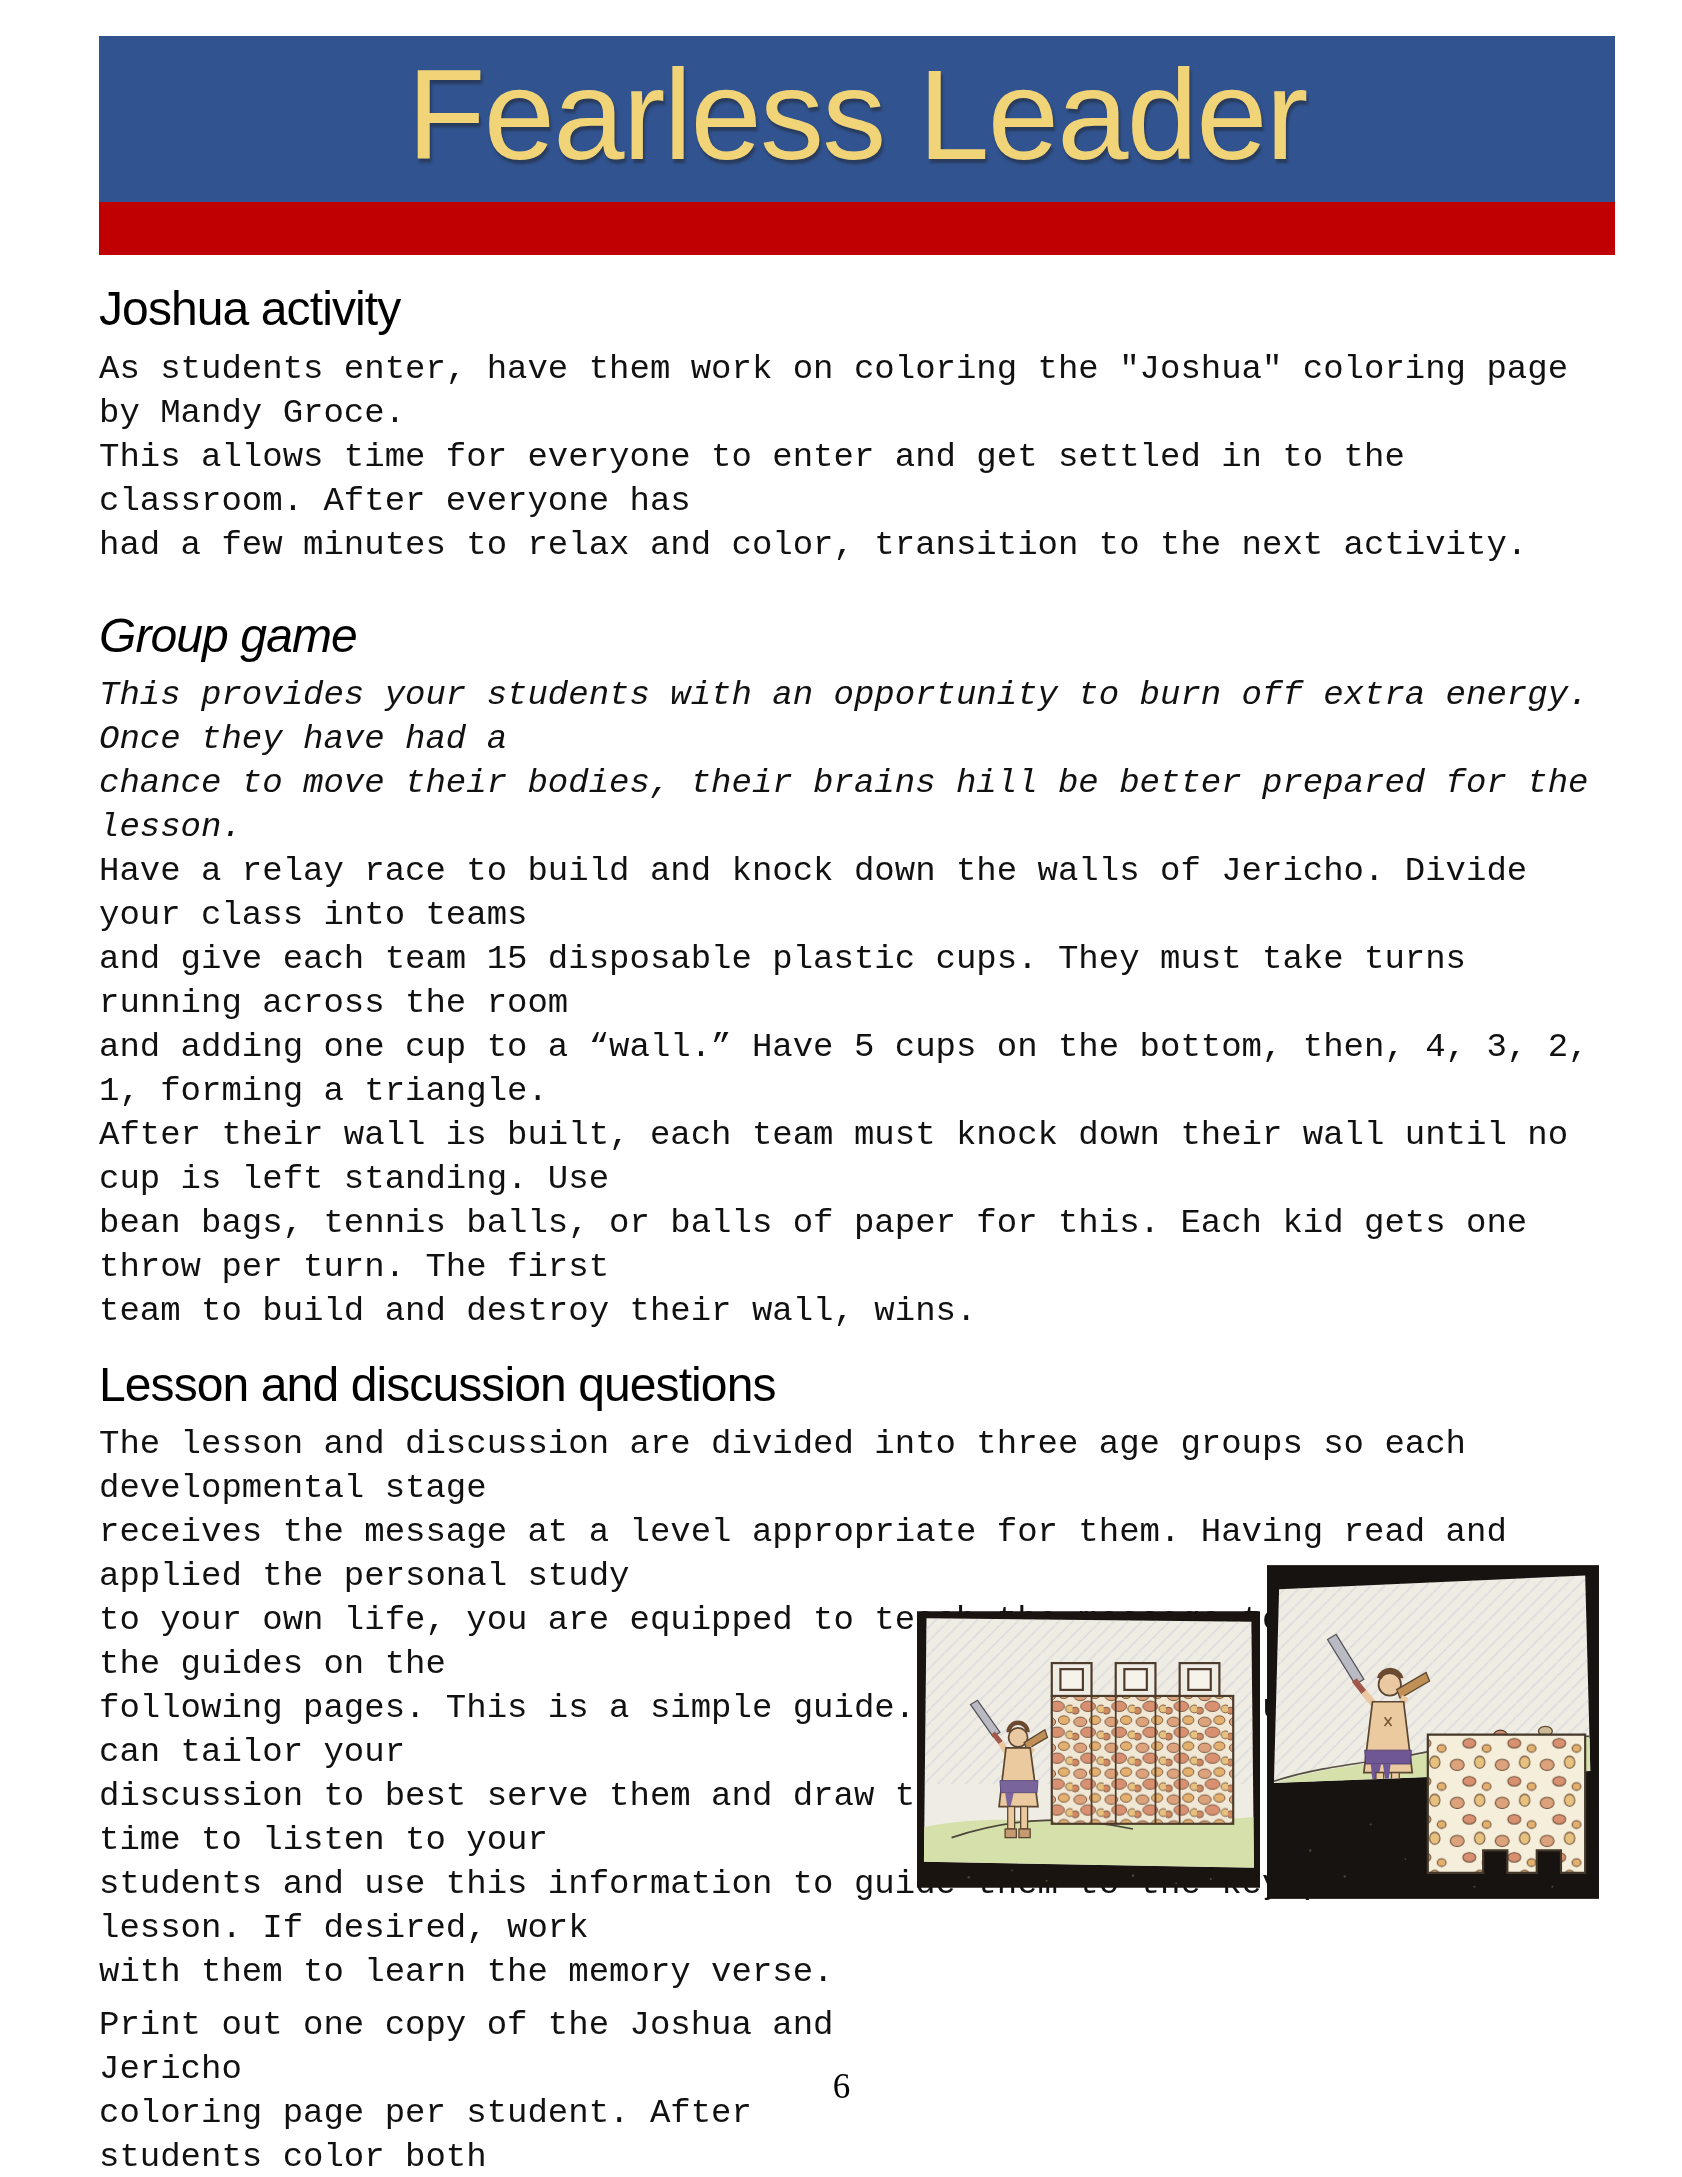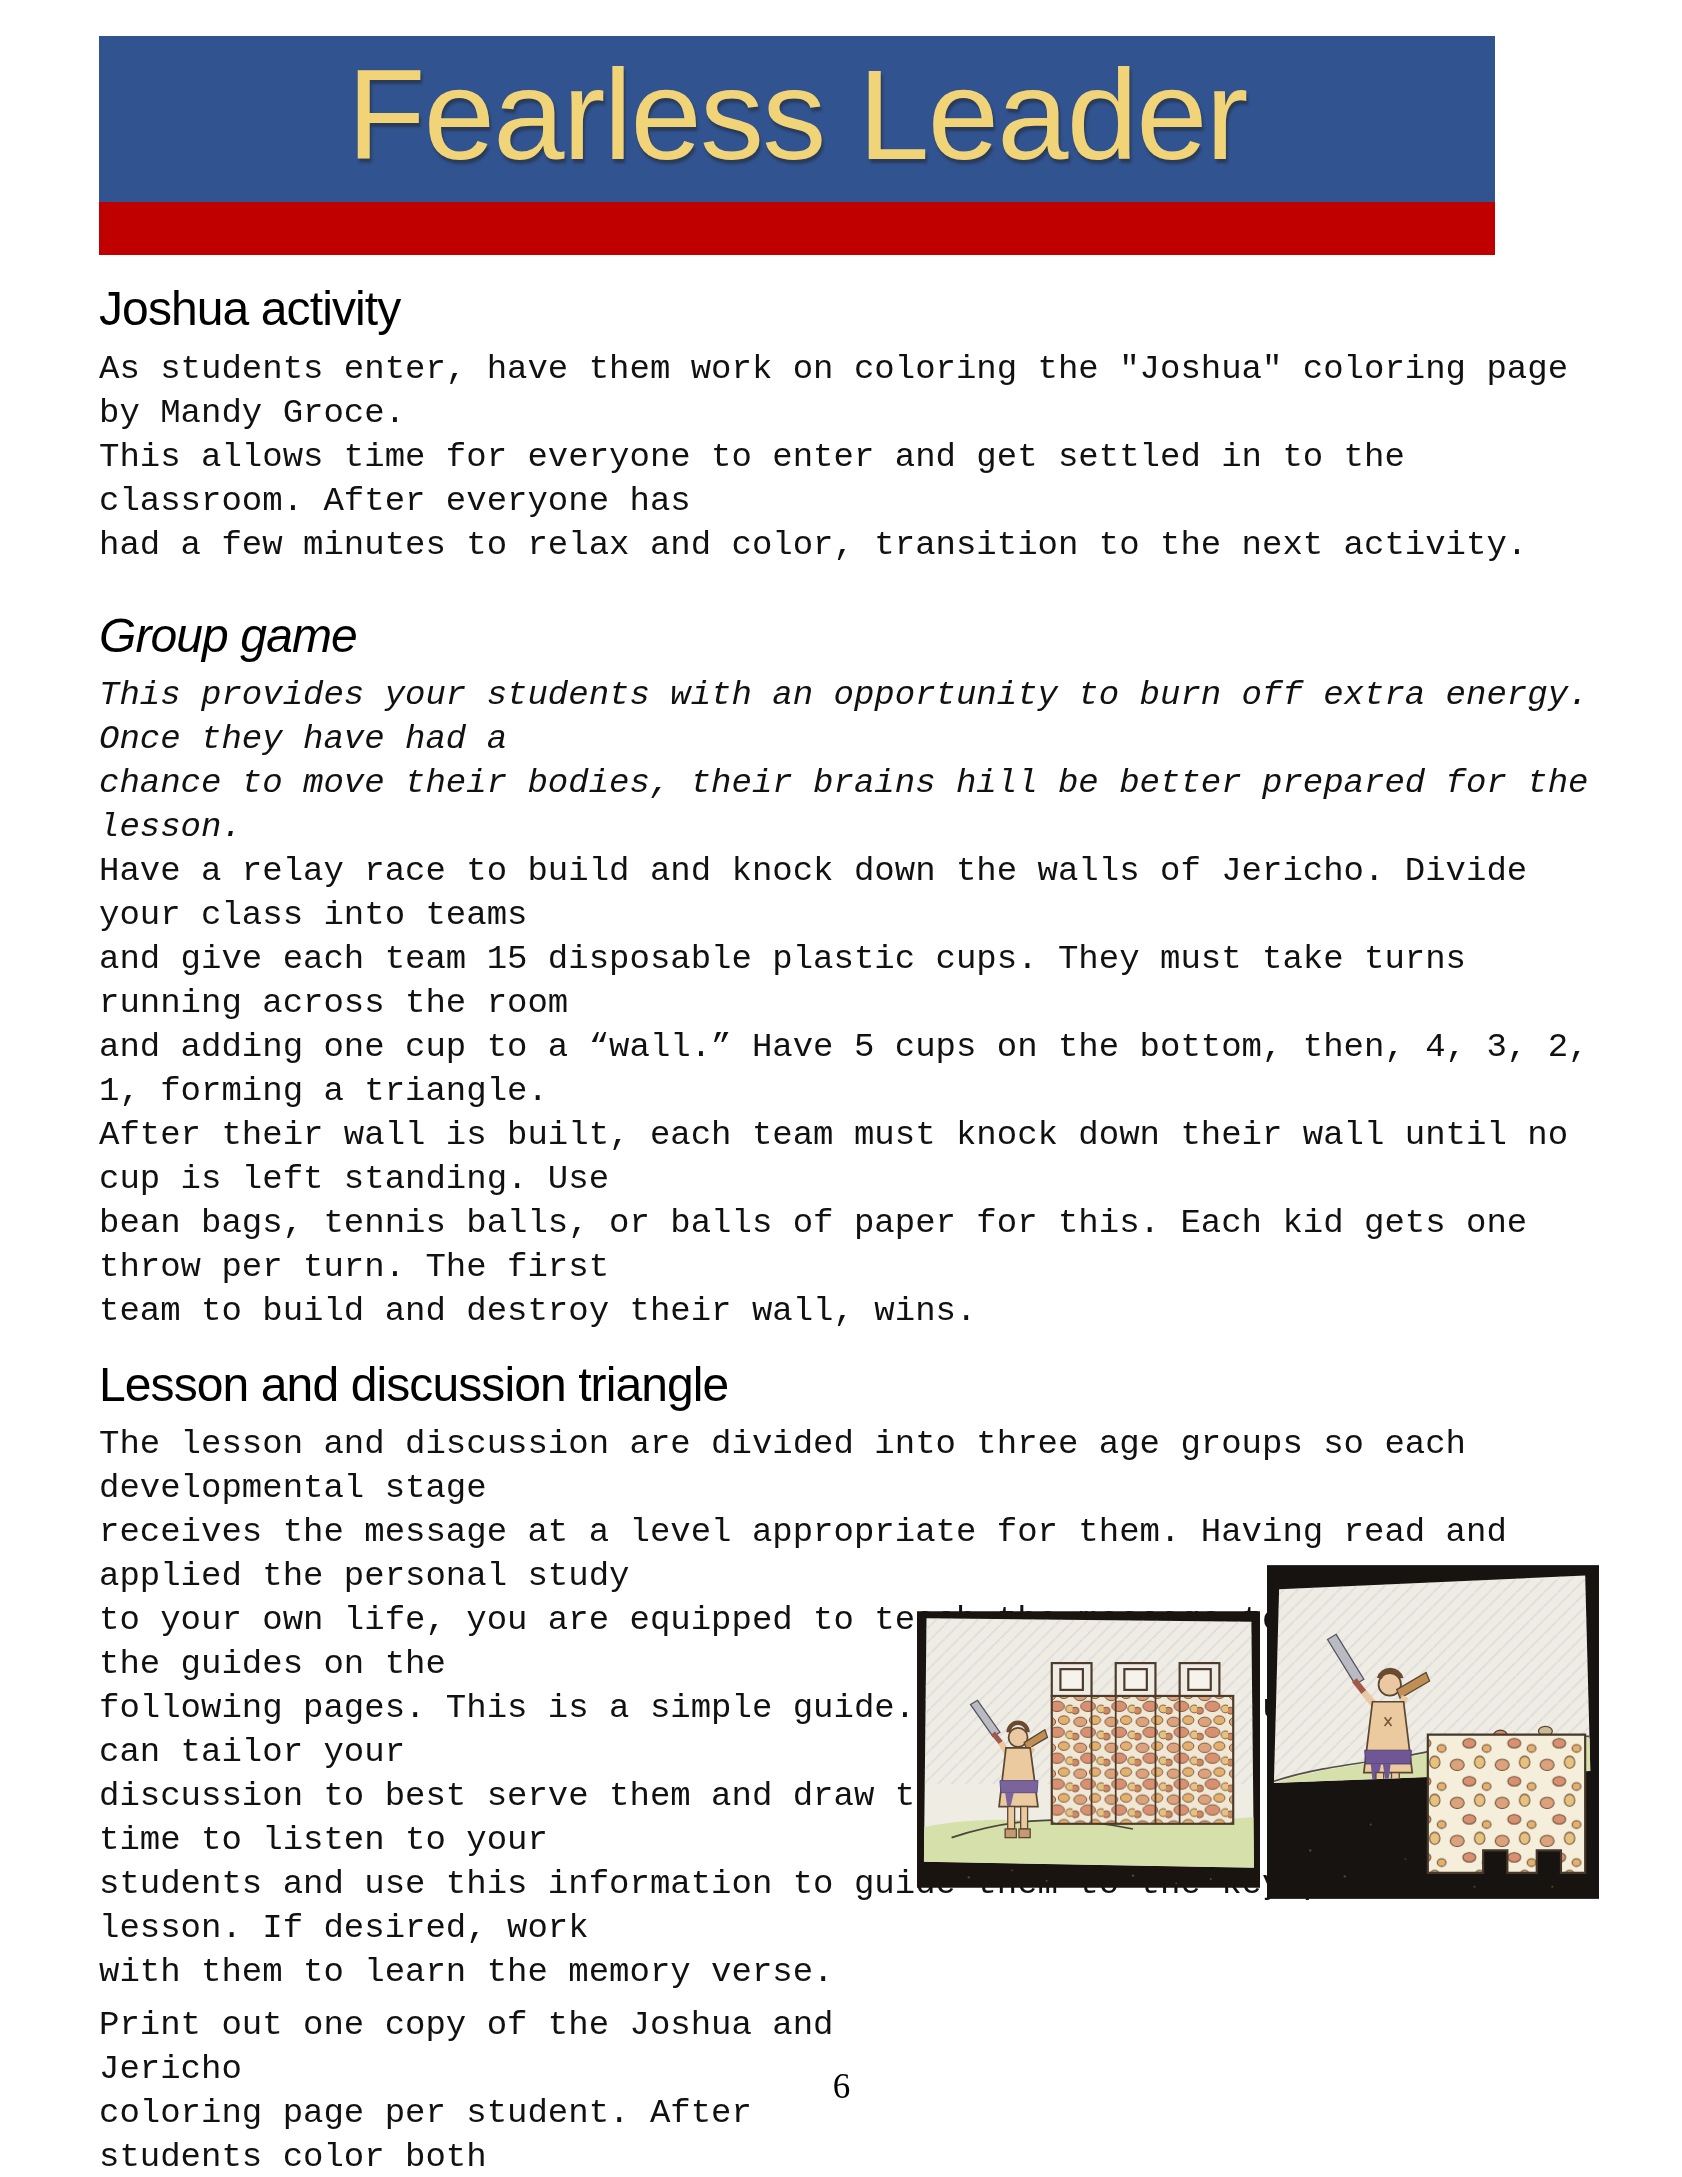--- a/index.html
+++ b/index.html
@@ -6,21 +6,21 @@
   .page{
     position:relative;
     width:1683px;height:2177px;
     background:#ffffff;
     box-sizing:border-box;
     padding:36px 67px 0 99px;
     font-family:"Liberation Serif", serif;
     color:#111111;
     overflow:hidden;
   }
-  .banner{width:1396px;margin:0;}
+  .banner{width:1516px;margin:0;}
   .banner-blue{
     height:166px;
     background:#31538F;
     display:flex;align-items:center;justify-content:center;
   }
   .page-title{
     font-family:"Liberation Sans", sans-serif;
     font-weight:400;
     font-size:128px;
     line-height:1;
@@ -88,21 +88,21 @@
   <h2 class="h-group">Group game</h2>
   <p class="para para-tight italic">This provides your students with an opportunity to burn off extra energy. Once they have had a
 chance to move their bodies, their brains hill be better prepared for the lesson.</p>
   <p class="para">Have a relay race to build and knock down the walls of Jericho. Divide your class into teams
 and give each team 15 disposable plastic cups. They must take turns running across the room
 and adding one cup to a “wall.” Have 5 cups on the bottom, then, 4, 3, 2, 1, forming a triangle.
 After their wall is built, each team must knock down their wall until no cup is left standing. Use
 bean bags, tennis balls, or balls of paper for this. Each kid gets one throw per turn. The first
 team to build and destroy their wall, wins.</p>
 
-  <h2 class="h-lesson">Lesson and discussion triangle</h2>
+  <h2 class="h-lesson">Lesson and discussion questions</h2>
   <p class="para para-tight">The lesson and discussion are divided into three age groups so each developmental stage
 receives the message at a level appropriate for them. Having read and applied the personal study
 to your own life, you are equipped to teach the message to any age using the guides on the
 following pages. This is a simple guide. You know your students best and can tailor your
 discussion to best serve them and draw them closer to the Lord. Take your time to listen to your
 students and use this information to guide them to the key point for this lesson. If desired, work
 with them to learn the memory verse.</p>
 
   <p class="para para-craft">Print out one copy of the Joshua and Jericho
 coloring page per student. After students color both

